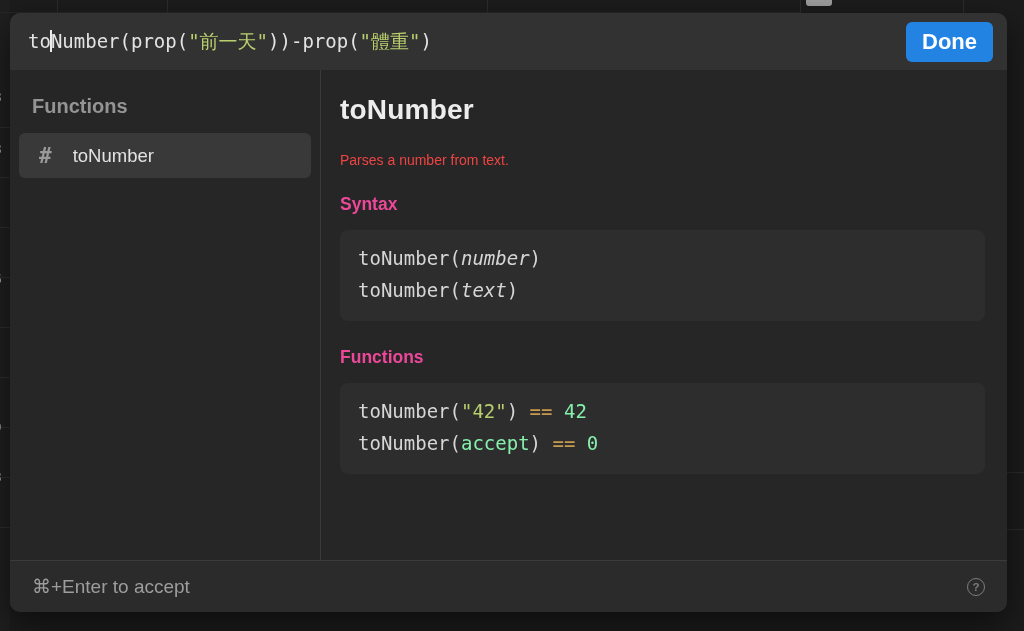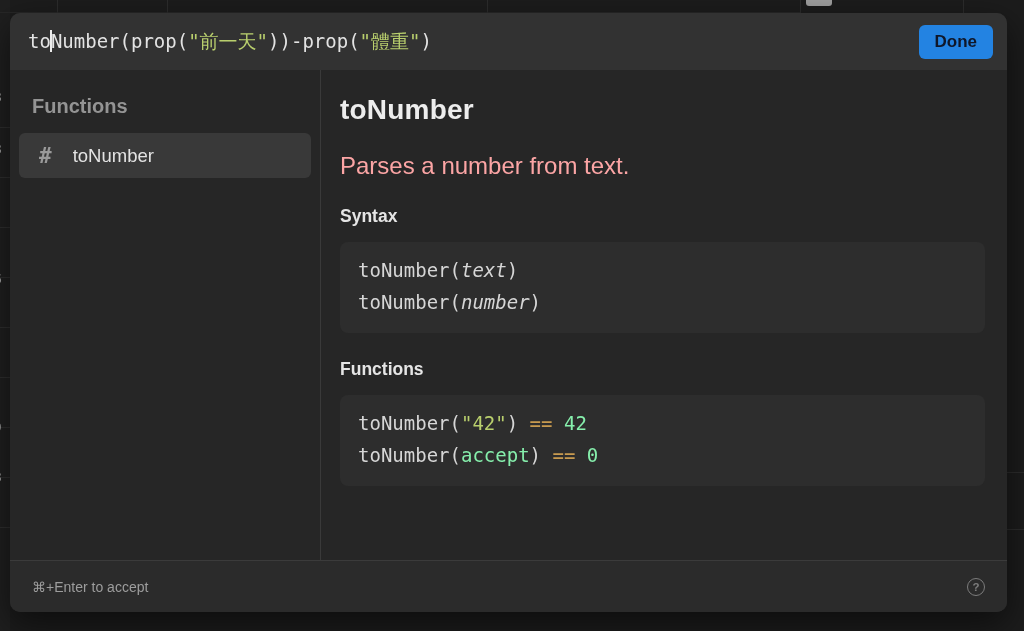--- a/index.html
+++ b/index.html
@@ -20,42 +20,42 @@
          border-radius:10px;box-shadow:0 12px 34px rgba(0,0,0,.55);display:flex;flex-direction:column;}
 
   .formula-bar{flex:0 0 57px;height:57px;background:#323232;border-radius:10px 10px 0 0;
                display:flex;align-items:center;justify-content:space-between;padding:0 14px 0 18px;box-sizing:border-box;}
   .formula-text{font-family:"DejaVu Sans Mono",monospace;font-size:19px;color:#e3e3e3;white-space:pre;}
   .caret{display:inline-block;width:2px;height:22px;background:#ececec;vertical-align:-4px;margin:0 -1px;}
   .tok-string{color:#b9cf6d;}
   .tok-arg{font-style:italic;}
   .tok-op{color:#c89a4f;}
   .tok-lit{color:#86efac;}
-  .done-btn{background:#2383e2;color:#0f172a;font-weight:700;font-size:17px;border:none;border-radius:6px;
+  .done-btn{background:#2383e2;color:#ffffff;font-weight:700;font-size:22px;border:none;border-radius:6px;
             padding:7px 16px;font-family:"Liberation Sans",sans-serif;cursor:pointer;}
 
   .popup-body{flex:1;display:flex;min-height:0;}
   .sidebar{flex:0 0 311px;width:311px;border-right:1px solid #3a3a3a;padding:25px 9px 0;box-sizing:border-box;}
   .sidebar-header{color:#949494;font-size:20px;font-weight:600;padding-left:13px;margin-bottom:15px;}
   .sidebar-item{height:45px;border-radius:6px;display:flex;align-items:center;padding-left:20px;gap:21px;
                 font-size:18.5px;color:#e3e3e3;cursor:pointer;}
   .sidebar-item.selected{background:#393939;}
   .hash{color:#9a9a9a;font-size:21px;font-weight:700;font-family:"DejaVu Sans Mono",monospace;}
 
   .detail{flex:1;padding:0 22px 0 19px;box-sizing:border-box;overflow:hidden;}
   .detail h1{margin:24px 0 0;font-size:28px;font-weight:800;color:#ededed;letter-spacing:.2px;}
-  .detail .desc{margin:26px 0 0;font-size:24px;color:#fca5a5;}
-  .detail h2{margin:26px 0 0;font-size:17.5px;font-weight:700;color:#e5e5e5;}
+  .detail .desc{margin:26px 0 0;font-size:14px;color:#ef4444;}
+  .detail h2{margin:26px 0 0;font-size:17.5px;font-weight:700;color:#ec4899;}
   .code-block{margin-top:15px;background:#2d2d2d;border-radius:8px;padding:13px 18px 15px;
               font-family:"DejaVu Sans Mono",monospace;font-size:19px;color:#d6d6d6;}
   .code-line{line-height:31.5px;white-space:pre;}
 
   .popup-footer{flex:0 0 52px;background:#2b2b2b;border-top:1px solid #3b3b3b;border-radius:0 0 10px 10px;
                 display:flex;align-items:center;justify-content:space-between;padding:0 22px;box-sizing:border-box;}
-  .hint{color:#9d9d9d;font-size:14px;}
+  .hint{color:#9d9d9d;font-size:19px;}
   .learn{display:flex;align-items:center;gap:9px;color:#818181;font-size:16.5px;cursor:pointer;}
   .qicon{width:18px;height:18px;border:1.5px solid #7c7c7c;border-radius:50%;display:flex;align-items:center;
          justify-content:center;font-size:11.5px;font-weight:700;color:#7c7c7c;box-sizing:border-box;}
 </style>
 </head>
 <body>
 
 <div class="stage">
 
   <div class="left-col">
@@ -98,22 +98,22 @@
           <span class="hash">#</span>
           <span>toNumber</span>
         </div>
       </aside>
 
       <main class="detail">
         <h1>toNumber</h1>
         <p class="desc">Parses a number from text.</p>
         <h2>Syntax</h2>
         <div class="code-block">
+            <div class="code-line"><span class="tok-default">toNumber(</span><span class="tok-arg">number</span><span class="tok-default">)</span></div>
             <div class="code-line"><span class="tok-default">toNumber(</span><span class="tok-arg">text</span><span class="tok-default">)</span></div>
-            <div class="code-line"><span class="tok-default">toNumber(</span><span class="tok-arg">number</span><span class="tok-default">)</span></div>
           </div>
         <h2>Functions</h2>
         <div class="code-block">
             <div class="code-line"><span class="tok-default">toNumber(</span><span class="tok-string">"42"</span><span class="tok-default">) </span><span class="tok-op">==</span><span class="tok-default"> </span><span class="tok-lit">42</span></div>
             <div class="code-line"><span class="tok-default">toNumber(</span><span class="tok-lit">accept</span><span class="tok-default">) </span><span class="tok-op">==</span><span class="tok-default"> </span><span class="tok-lit">0</span></div>
           </div>
       </main>
     </div>
 
     <div class="popup-footer">

